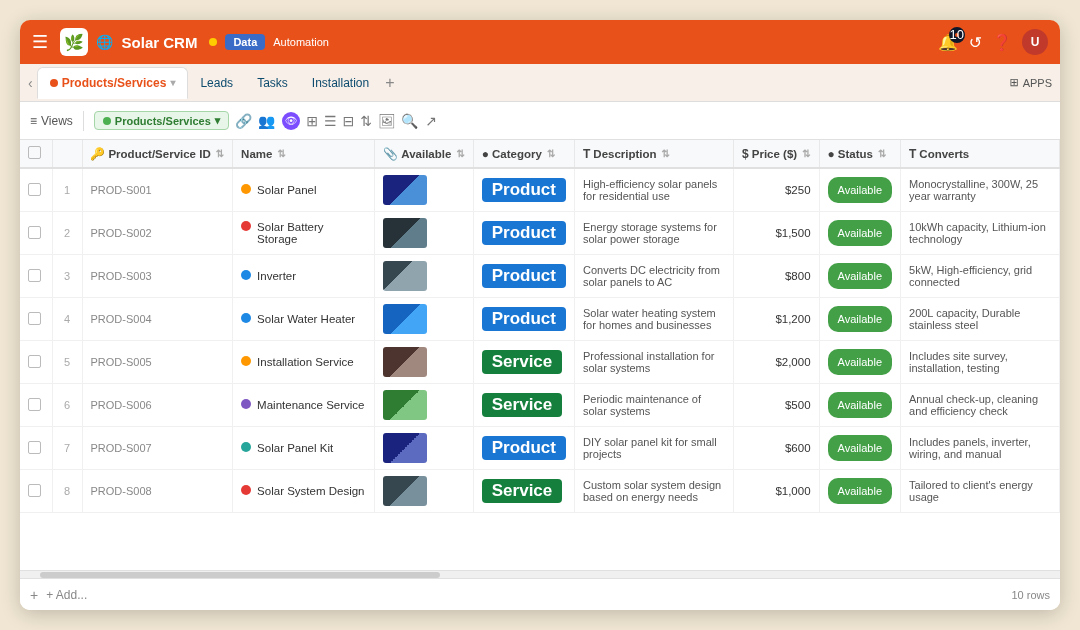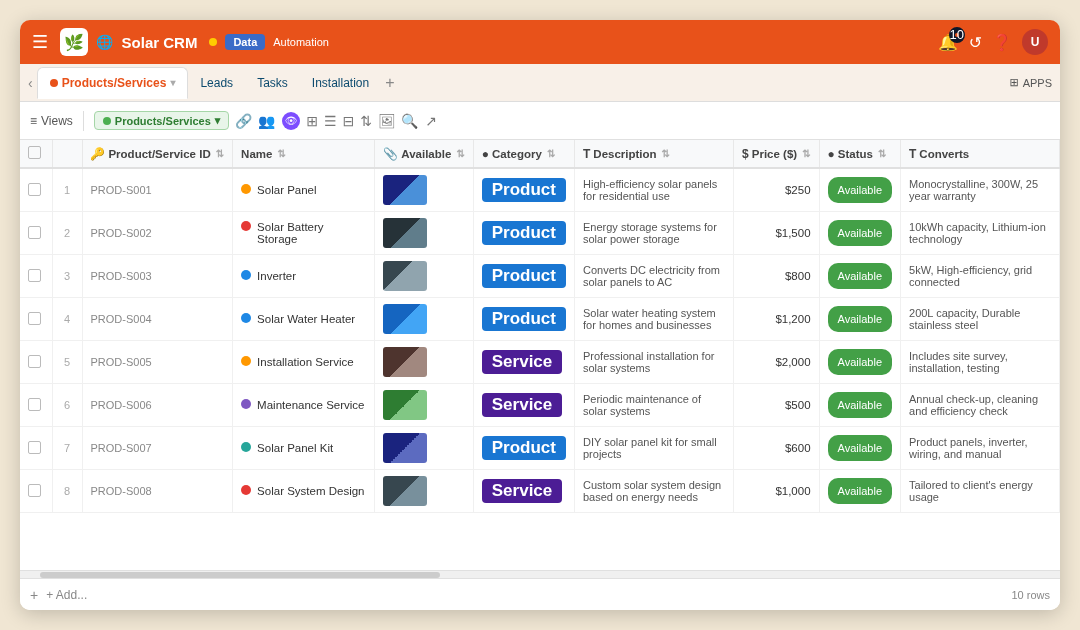--- a/index.html
+++ b/index.html
@@ -181,21 +181,21 @@
     .thumb-water { background: linear-gradient(135deg, #1565c0 50%, #42a5f5 50%); }
     .thumb-install { background: linear-gradient(135deg, #4e342e 50%, #a1887f 50%); }
     .thumb-maint { background: linear-gradient(135deg, #2e7d32 50%, #81c784 50%); }
     .thumb-kit { background: linear-gradient(135deg, #1a237e 50%, #5c6bc0 50%); }
     .thumb-design { background: linear-gradient(135deg, #37474f 50%, #78909c 50%); }
     .category-badge {
       padding: 2px 10px; border-radius: 4px; font-size: 17px; font-weight: 600;
       white-space: nowrap; display: inline-block;
     }
     .cat-product { background: #1976d2; color: white; }
-    .cat-service { background: #4c1d95; color: white; text-align: right; }
+    .cat-service { background: #15803d; color: white; text-align: right; }
     .price-cell { text-align: right; font-weight: 500; }
     .status-badge {
       background: #43a047; color: white;
       padding: 7px 10px; border-radius: 10px;
       font-size: 11px; font-weight: 500; display: inline-block;
     }
     .features-cell { color: #555; font-size: 11px; max-width: 160px; }
     .description-cell { color: #555; font-size: 11px; max-width: 160px; }
     .table-scroll { overflow-y: auto; flex: 1; }
     .table-footer {
@@ -523,21 +523,21 @@
       <div class="attachment-thumb thumb-kit"></div>
     </td>
     <td>
       <span class="category-badge cat-product">Product</span>
     </td>
     <td class="description-cell">DIY solar panel kit for small projects</td>
     <td class="price-cell">$600</td>
     <td>
       <span class="status-badge">Available</span>
     </td>
-    <td class="features-cell">Product panels, inverter, wiring, and manual</td>
+    <td class="features-cell">Includes panels, inverter, wiring, and manual</td>
   </tr>
             <tr>
     <td><div class="checkbox"></div></td>
     <td class="row-num">8</td>
     <td class="row-id">PROD-S008</td>
     <td>
       <div class="name-cell">
         <span class="name-dot" style="background:#e53935"></span>
         <span>Solar System Design</span>
       </div>

